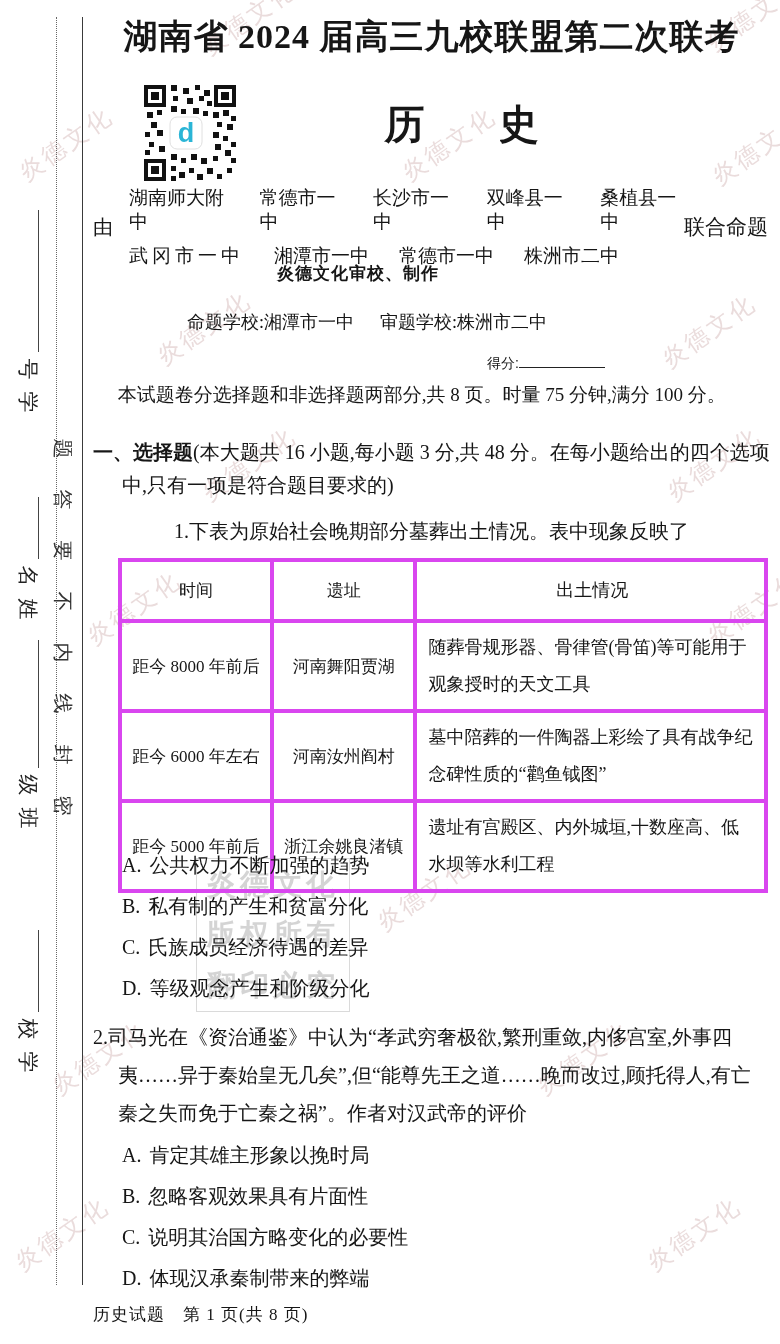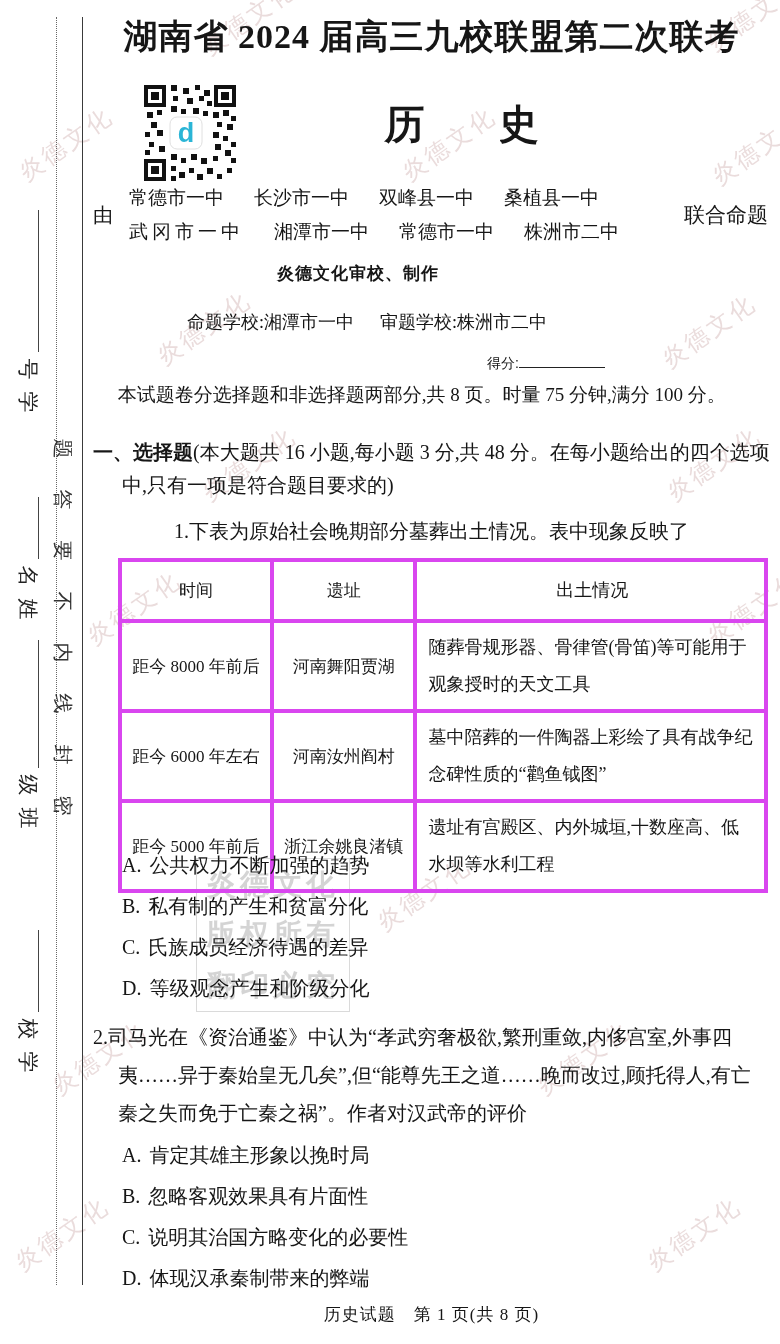--- a/index.html
+++ b/index.html
@@ -72,21 +72,21 @@
   .qtable th, .qtable td { border:4px solid #d946ef; font-weight:normal; }
   .qtable th { height:49px; font-size:19px; text-align:center; }
   .qtable td { height:78px; }
   .qtable .c1 { width:148px; text-align:center; font-size:17px; white-space:nowrap; }
   .qtable .c2 { width:140px; text-align:center; font-size:17px; white-space:nowrap; }
   .qtable .c3 { width:362px; text-align:left; font-size:18px; line-height:37px; padding:4px 8px 4px 11px; }
   .options { left:29px; right:auto; }
   .q1-options { top:852px; } .q2-options { top:1142px; }
   .opt { height:41px; display:flex; align-items:flex-start; font-size:20px; line-height:26px; }
   .opt-key { margin-right:8px; }
-  .page-footer { top:1303px; text-align:center; font-size:17px; letter-spacing:1px; }
+  .page-footer { top:1303px; text-align:left; font-size:17px; letter-spacing:1px; }
 </style>
 </head>
 <body>
 
 <div class="page">
 
   <span class="wm" style="left:195px;top:2px">炎德文化</span>
   <span class="wm" style="left:700px;top:-2px">炎德文化</span>
   <span class="wm" style="left:12px;top:128px">炎德文化</span>
   <span class="wm" style="left:395px;top:128px">炎德文化</span>
@@ -225,20 +225,21 @@
 
     <div class="blk subject-row">
       <span>历</span>
       <span>史</span>
     </div>
 
     <div class="blk commission">
       <span class="comm-prefix">由</span>
       <div class="schools">
         <div class="schools-row">
+          <span>湖南师大附中</span>
           <span>常德市一中</span>
           <span>长沙市一中</span>
           <span>双峰县一中</span>
           <span>桑植县一中</span>
         </div>
         <div class="schools-row">
           <span class="school-wide">武冈市一中</span>
           <span>湘潭市一中</span>
           <span>常德市一中</span>
           <span>株洲市二中</span>

